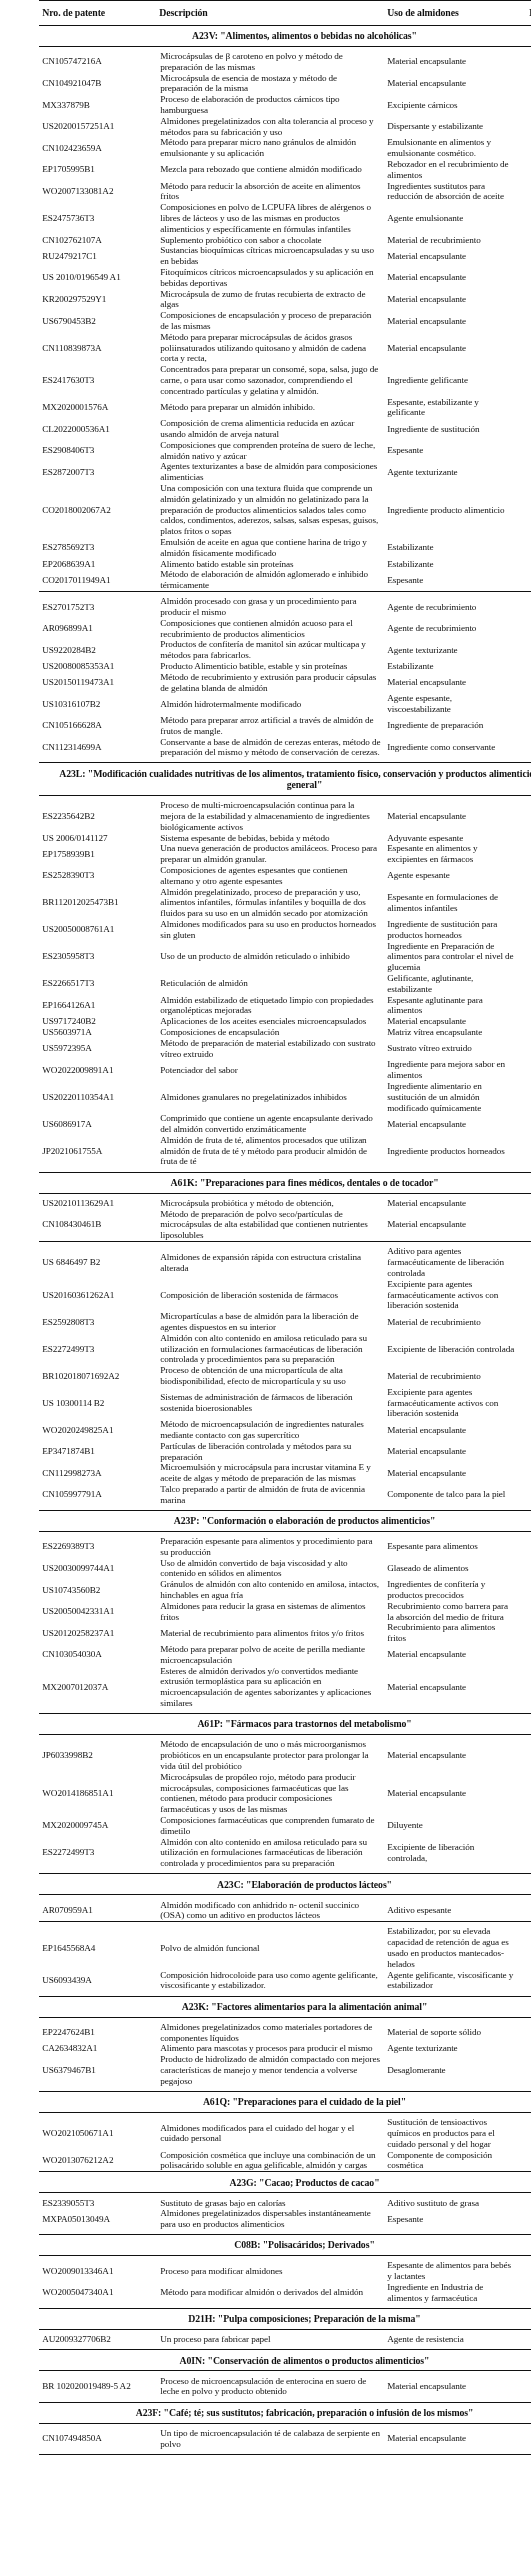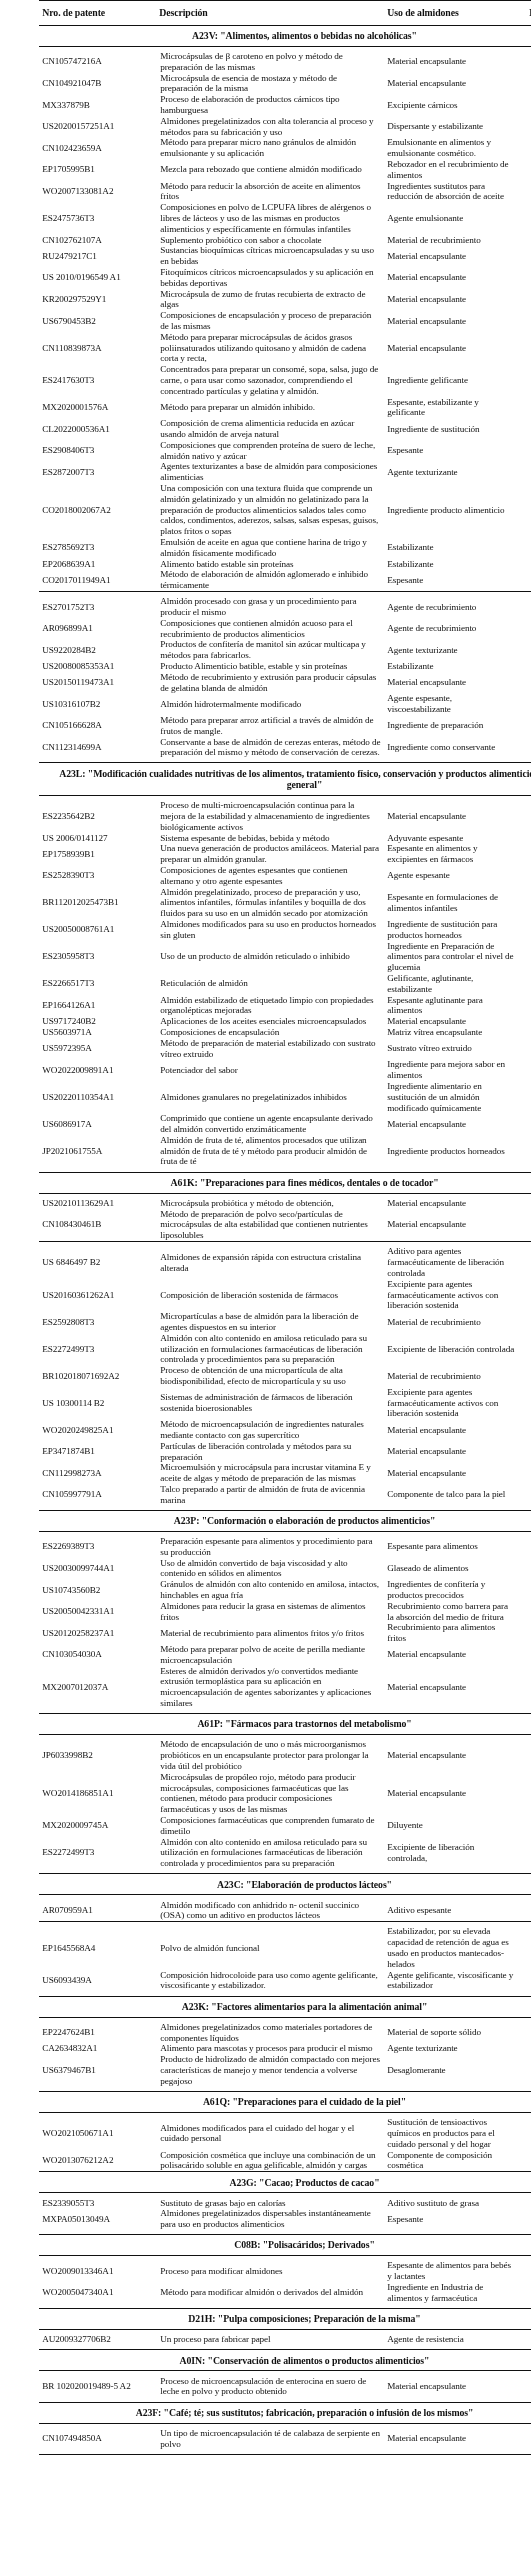--- a/index.html
+++ b/index.html
@@ -270,21 +270,21 @@
         <td class="ref">[21]</td>
       </tr>
       <tr class="row">
         <td class="pat">US 2006/0141127</td>
         <td class="desc">Sistema espesante de bebidas, bebida y método</td>
         <td class="use">Adyuvante espesante</td>
         <td class="ref">[28]</td>
       </tr>
       <tr class="row">
         <td class="pat">EP1758939B1</td>
-        <td class="desc">Una nueva generación de productos amiláceos. Material para preparar un almidón granular.</td>
+        <td class="desc">Una nueva generación de productos amiláceos. Proceso para preparar un almidón granular.</td>
         <td class="use">Espesante en alimentos y excipientes en fármacos</td>
         <td class="ref">[32]</td>
       </tr>
       <tr class="row">
         <td class="pat">ES2528390T3</td>
         <td class="desc">Composiciones de agentes espesantes que contienen alternano y otro agente espesantes</td>
         <td class="use">Agente espesante</td>
         <td class="ref">[37]</td>
       </tr>
       <tr class="row">

